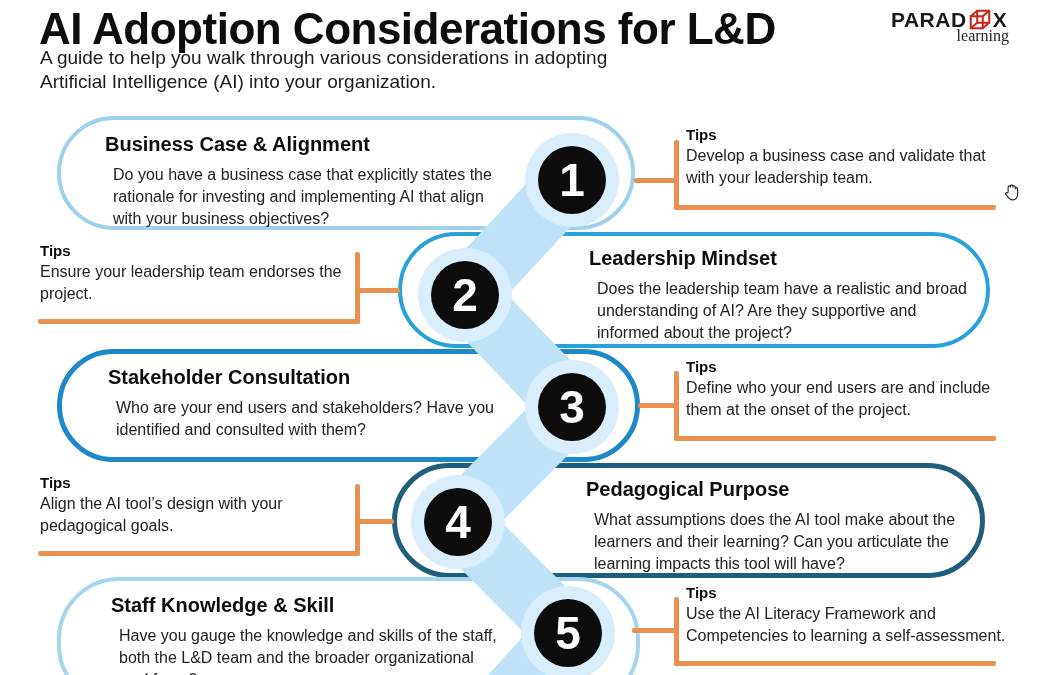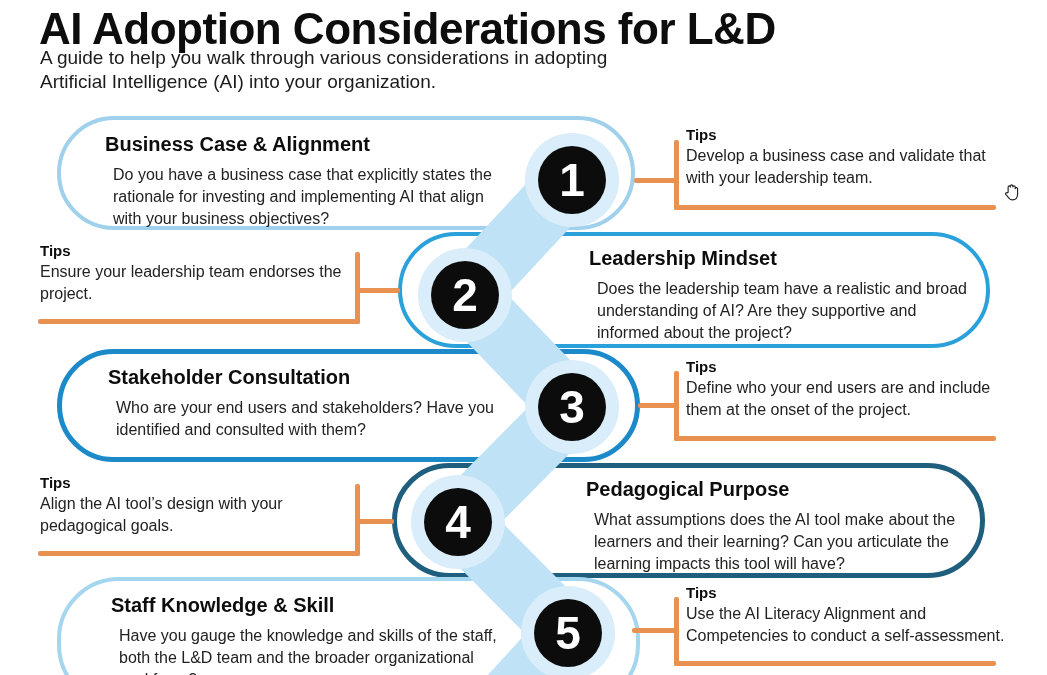--- a/index.html
+++ b/index.html
@@ -81,20 +81,39 @@
   .hand-cursor { position:absolute; left:1002px; top:181px; z-index:9; }
 </style>
 </head>
 <body>
 
 <div class="canvas">
 
   <h1 class="page-title">AI Adoption Considerations for L&amp;D</h1>
   <p class="page-subtitle">A guide to help you walk through various considerations in adopting Artificial Intelligence (AI) into your organization.</p>
 
+  <div class="logo">
+    <div class="logo-row">
+      <span>PARAD</span>
+      <span class="icon">
+        <svg width="24" height="24" viewBox="0 0 26 26" style="display:block;margin:0 1px;">
+          <g fill="none" stroke="#c9251d" stroke-width="2.2" stroke-linejoin="miter">
+            <rect x="3" y="9" width="13" height="13"></rect>
+            <rect x="10" y="3" width="13" height="13"></rect>
+            <line x1="3" y1="9" x2="10" y2="3"></line>
+            <line x1="16" y1="9" x2="23" y2="3"></line>
+            <line x1="3" y1="22" x2="10" y2="16"></line>
+            <line x1="16" y1="22" x2="23" y2="16"></line>
+          </g>
+        </svg>
+      </span>
+      <span>X</span>
+    </div>
+    <div class="logo-tagline">learning</div>
+  </div>
 
   <div class="pill pill-1">
     <div class="pill-text pt-1">
       <h2>Business Case &amp; Alignment</h2>
       <p>Do you have a business case that explicitly states the rationale for investing and implementing AI that align with your business objectives?</p>
     </div>
   </div>
   <div class="pill pill-2">
     <div class="pill-text pt-2">
       <h2>Leadership Mindset</h2>
@@ -148,21 +167,21 @@
   <div class="tip tip-3">
     <h3>Tips</h3>
     <p>Define who your end users are and include them at the onset of the project.</p>
   </div>
   <div class="tip tip-4">
     <h3>Tips</h3>
     <p>Align the AI tool’s design with your pedagogical goals.</p>
   </div>
   <div class="tip tip-5">
     <h3>Tips</h3>
-    <p>Use the AI Literacy Alignment and Competencies to conduct a self-assessment.</p>
+    <p>Use the AI Literacy Framework and Competencies to learning a self-assessment.</p>
   </div>
 
   <div class="oline t1-v"></div>
   <div class="oline t1-u"></div>
   <div class="oline t1-c"></div>
   <div class="oline t2-v"></div>
   <div class="oline t2-u"></div>
   <div class="oline t2-c"></div>
   <div class="oline t3-v"></div>
   <div class="oline t3-u"></div>

